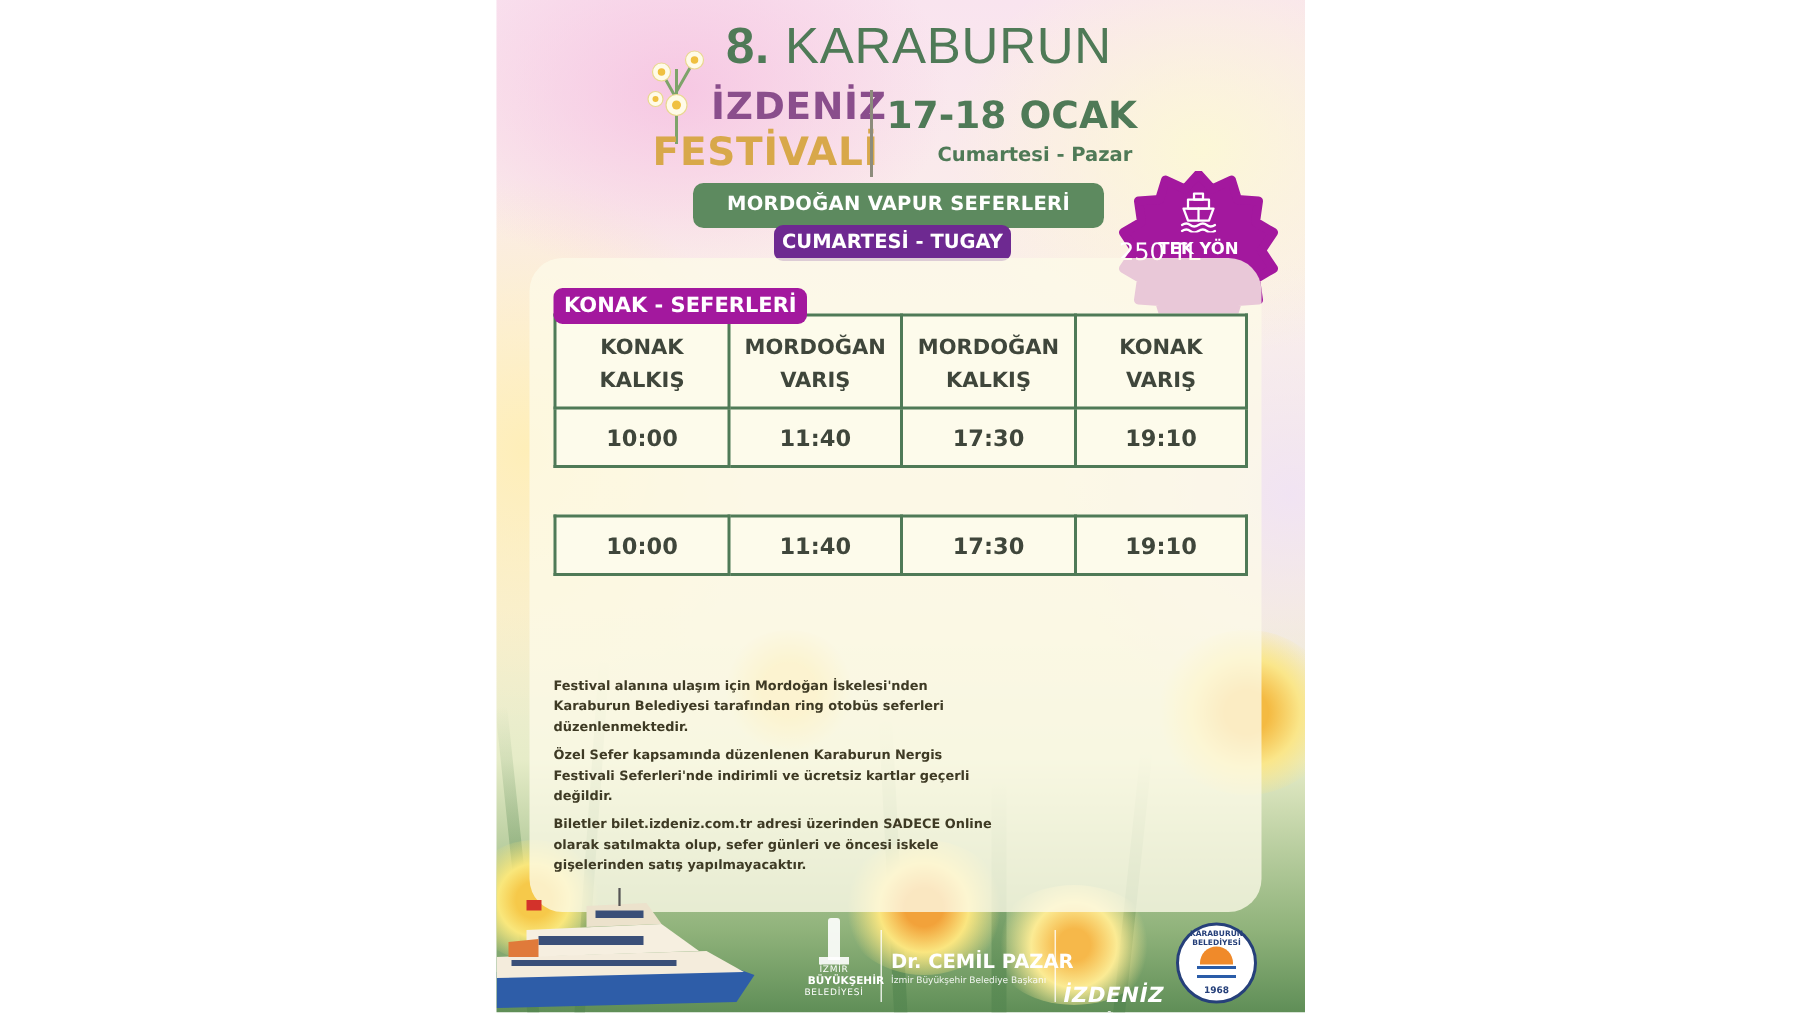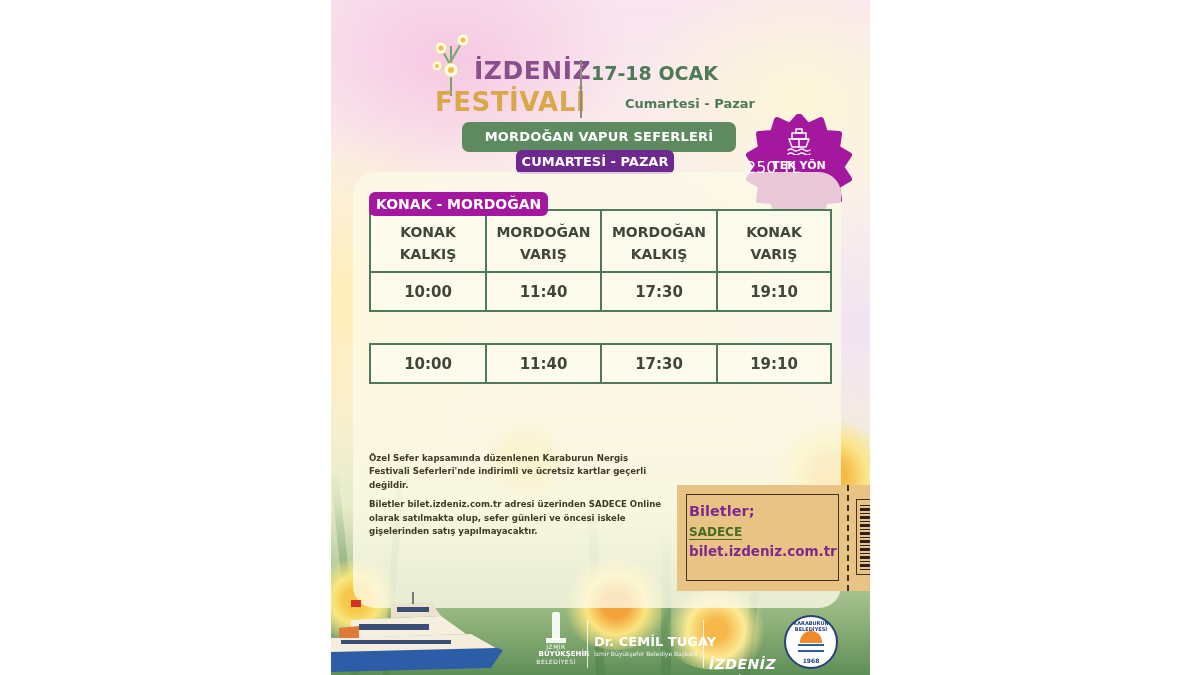--- a/index.html
+++ b/index.html
@@ -18,21 +18,21 @@
   
   .flower { position: absolute; border-radius: 50%; }
   .stem { position: absolute; background: linear-gradient(180deg, rgba(120,160,100,0.0), rgba(84,134,80,0.75)); border-radius: 6px; }
 
   .title-wrap { position: absolute; left: 100px; top: 12px; width: 340px; height: 100px; }
   .title-top { position: absolute; left: 53px; top: 0; font-family: "Liberation Sans", sans-serif; font-size: 34px; color: #4f7a57; letter-spacing: 0.5px; white-space: nowrap; }
   .title-top b { font-weight: 700; }
   .title-nergis { position: absolute; left: 43px; top: 44px; font-family: "DejaVu Sans", sans-serif; font-weight: 700; font-size: 25px; color: #8a4e8c; letter-spacing: 0.5px; }
   .title-festival { position: absolute; left: 4px; top: 75px; font-family: "DejaVu Sans", sans-serif; font-weight: 700; font-size: 26px; color: #d8a84a; letter-spacing: 0.5px; }
   .title-divider { position: absolute; left: 149px; top: 48px; width: 2px; height: 58px; background: #8c8c7c; }
-  .title-date { position: absolute; left: 160px; top: 50px; font-family: "DejaVu Sans", sans-serif; font-weight: 700; font-size: 19px; color: #4f7a57; white-space: nowrap; }
+  .title-date { position: absolute; left: 160px; top: 50px; font-family: "DejaVu Sans", sans-serif; font-weight: 700; font-size: 25px; color: #4f7a57; white-space: nowrap; }
   .title-days { position: absolute; left: 161px; top: 84px; font-family: "DejaVu Sans", sans-serif; font-weight: 700; font-size: 13px; color: #4f7a57; white-space: nowrap; margin-left: 33px; }
   .narcissus { position: absolute; left: -2px; top: 14px; width: 44px; height: 70px; }
 
   .pill-green { position: absolute; left: 131px; top: 122px; width: 274px; height: 30px; background: #5d8a5f; color: #fff; border-radius: 7px; font-weight: 700; font-size: 13px; text-align: center; line-height: 30px; letter-spacing: 0.2px; white-space: nowrap; }
   .pill-purple { position: absolute; left: 185px; top: 150px; width: 158px; height: 24px; background: #6e2991; color: #fff; border-radius: 6px; font-weight: 700; font-size: 13px; text-align: center; line-height: 24px; white-space: nowrap; }
 
   .badge { position: absolute; left: 415px; top: 114px; width: 106px; height: 106px; }
   .badge svg.star { position: absolute; left: 0; top: 0; }
   .badge .ship { position: absolute; left: 40px; top: 13px; }
   .badge .b1 { position: absolute; left: 0; top: 45px; width: 106px; text-align: center; color: #fff; font-weight: 700; font-size: 11px; }
@@ -108,29 +108,30 @@
           <circle cx="22" cy="44" r="7"></circle>
           <circle cx="8" cy="40" r="5"></circle>
       </g>
       <g fill="#f0c040">
           <circle cx="34" cy="14" r="2.5"></circle>
           <circle cx="12" cy="22" r="2.5"></circle>
           <circle cx="22" cy="44" r="3"></circle>
           <circle cx="8" cy="40" r="2"></circle>
         </g>
     </svg>
+    <div class="title-top"><b>8.</b> <span>KARABURUN</span></div>
     <div class="title-nergis">İZDENİZ</div>
     <div class="title-festival">FESTİVALİ</div>
     <div class="title-divider"></div>
     <div class="title-date">17-18 OCAK</div>
     <div class="title-days">Cumartesi - Pazar</div>
   </div>
 
   <div class="pill-green">MORDOĞAN VAPUR SEFERLERİ</div>
-  <div class="pill-purple">CUMARTESİ - PAZAR</div>
+  <div class="pill-purple">CUMARTESİ - TUGAY</div>
 
   <div class="badge">
     <svg class="star" width="106" height="106" viewBox="0 0 106 106">
       <path fill="#a3189e" d="M53 2 L62 12 L75 6 L79 19 L93 20 L91 34 L103 41 L95 53 L103 65 L91 72 L93 86 L79 87 L75 100 L62 94 L53 104 L44 94 L31 100 L27 87 L13 86 L15 72 L3 65 L11 53 L3 41 L15 34 L13 20 L27 19 L31 6 L44 12 Z" stroke="#a3189e" stroke-width="6" stroke-linejoin="round"></path>
     </svg>
     <svg class="ship" width="26" height="28" viewBox="0 0 26 28">
       <g stroke="#fff" stroke-width="1.5" fill="none" stroke-linecap="round" stroke-linejoin="round">
         <path d="M10 2 h6 v4 h-6 z"></path>
           <path d="M6 6 h14 v6 h-14 z"></path>
         <path d="M3 12 h20 l-3 8 h-14 z"></path>
@@ -138,21 +139,21 @@
         <path d="M2 23 q3 -2 5.5 0 t5.5 0 t5.5 0 t5.5 0"></path>
           <path d="M2 27 q3 -2 5.5 0 t5.5 0 t5.5 0 t5.5 0"></path>
       </g>
     </svg>
     <div class="b1">TEK YÖN</div>
     <div class="b2">250 TL</div>
   </div>
 
   <div class="card"></div>
 
-  <div class="route-label" style="left:38px;top:192px">KONAK - MORDOĞAN</div>
+  <div class="route-label" style="left:38px;top:192px">KONAK - SEFERLERİ</div>
   <table class="sched" style="left:38px;top:209px">
     <tbody>
         <tr>
       <td class="hdr c1">
             <div>KONAK</div>
             <div>KALKIŞ</div>
           </td>
       <td class="hdr c2">
             <div>MORDOĞAN</div>
             <div>VARIŞ</div>
@@ -180,33 +181,25 @@
     <tr>
       <td class="time c1">10:00</td>
       <td class="time c2">11:40</td>
       <td class="time c3">17:30</td>
       <td class="time c4">19:10</td>
     </tr>
   </tbody>
     </table>
 
   <div class="notes">
+    <p>Festival alanına ulaşım için Mordoğan İskelesi'nden Karaburun Belediyesi tarafından ring otobüs seferleri düzenlenmektedir.</p>
     <p>Özel Sefer kapsamında düzenlenen Karaburun Nergis Festivali Seferleri'nde indirimli ve ücretsiz kartlar geçerli değildir.</p>
     <p>Biletler bilet.izdeniz.com.tr adresi üzerinden SADECE Online olarak satılmakta olup, sefer günleri ve öncesi iskele gişelerinden satış yapılmayacaktır.</p>
   </div>
 
-  <div class="ticket">
-    <div class="body"></div>
-    <div class="frame"></div>
-    <div class="perf"></div>
-    <div class="barcode"></div>
-    <div class="t1">Biletler;</div>
-    <div class="t2">SADECE</div>
-    <div class="t3">bilet.izdeniz.com.tr</div>
-  </div>
 
   <svg class="ferry" viewBox="0 0 180 85">
     <path d="M0 58 L150 52 L172 60 L160 78 L0 82 Z" fill="#2e5da8"></path>
     <path d="M0 48 L140 44 L165 58 L0 62 Z" fill="#f4ecdc"></path>
     <path d="M20 30 L110 26 L135 44 L20 48 Z" fill="#f6efe0"></path>
     <path d="M60 14 L100 12 L110 26 L60 28 Z" fill="#ece2cc"></path>
     <rect x="28" y="34" width="70" height="6" fill="#3a4f78"></rect>
     <rect x="66" y="17" width="32" height="5" fill="#3a4f78"></rect>
     <rect x="10" y="50" width="110" height="4" fill="#3a4f78"></rect>
     <path d="M8 38 L28 36 L28 48 L8 48 Z" fill="#e07a3a"></path>
@@ -217,21 +210,21 @@
   <div class="logos">
     <div class="izmir">
       <div class="tower"></div>
       <div class="base"></div>
       <div class="l1">İZMİR</div>
       <div class="l2">BÜYÜKŞEHİR</div>
       <div class="l3">BELEDİYESİ</div>
     </div>
     <div class="vsep" style="left:56px"></div>
     <div class="mayor">
-      <div class="n">Dr. CEMİL TUGAY</div>
+      <div class="n">Dr. CEMİL PAZAR</div>
       <div class="s">İzmir Büyükşehir Belediye Başkanı</div>
     </div>
     <div class="vsep" style="left:172px"></div>
     <div class="izdeniz">
       <span>İZDENİZ</span>
       <span class="anchor">⚓</span>
     </div>
   </div>
 
   <div class="kbel">

